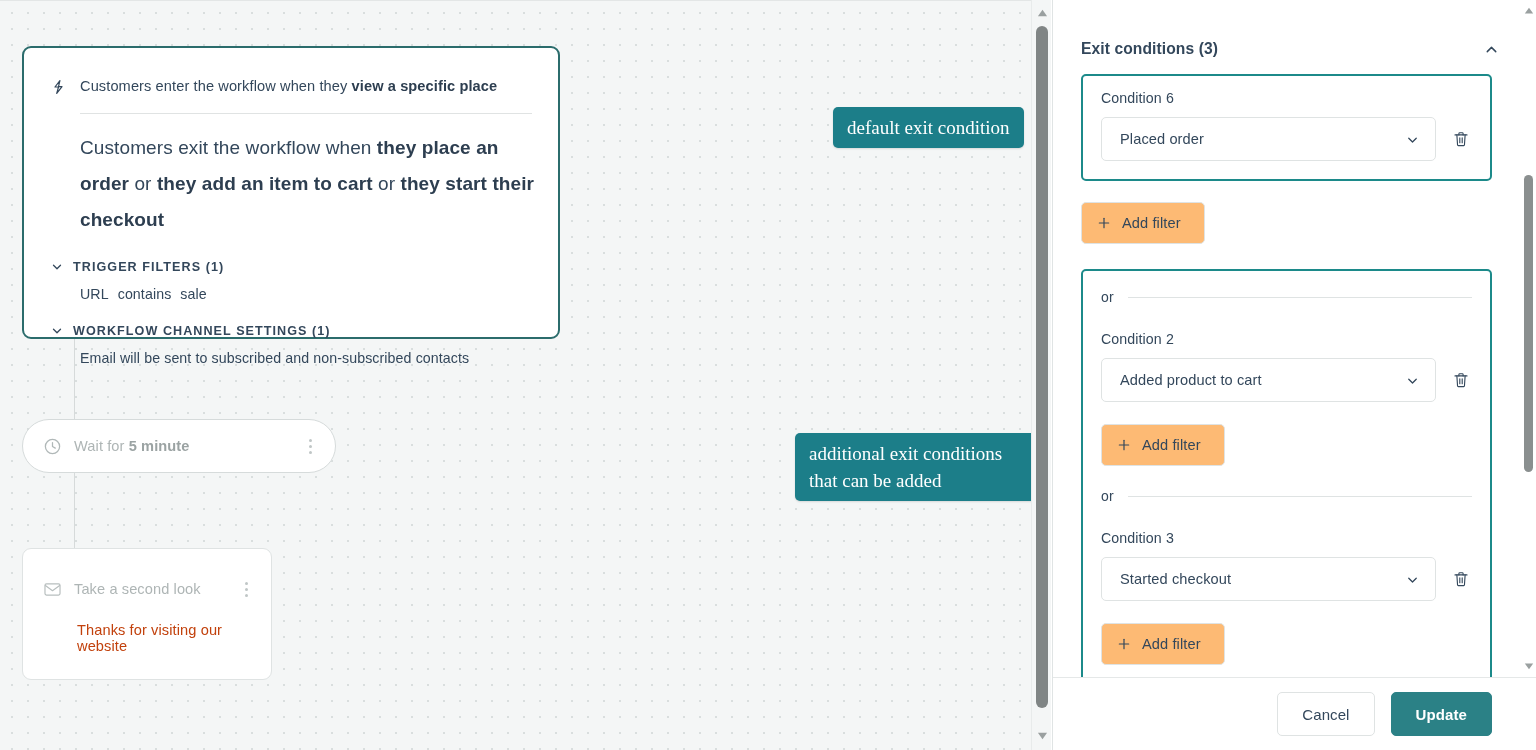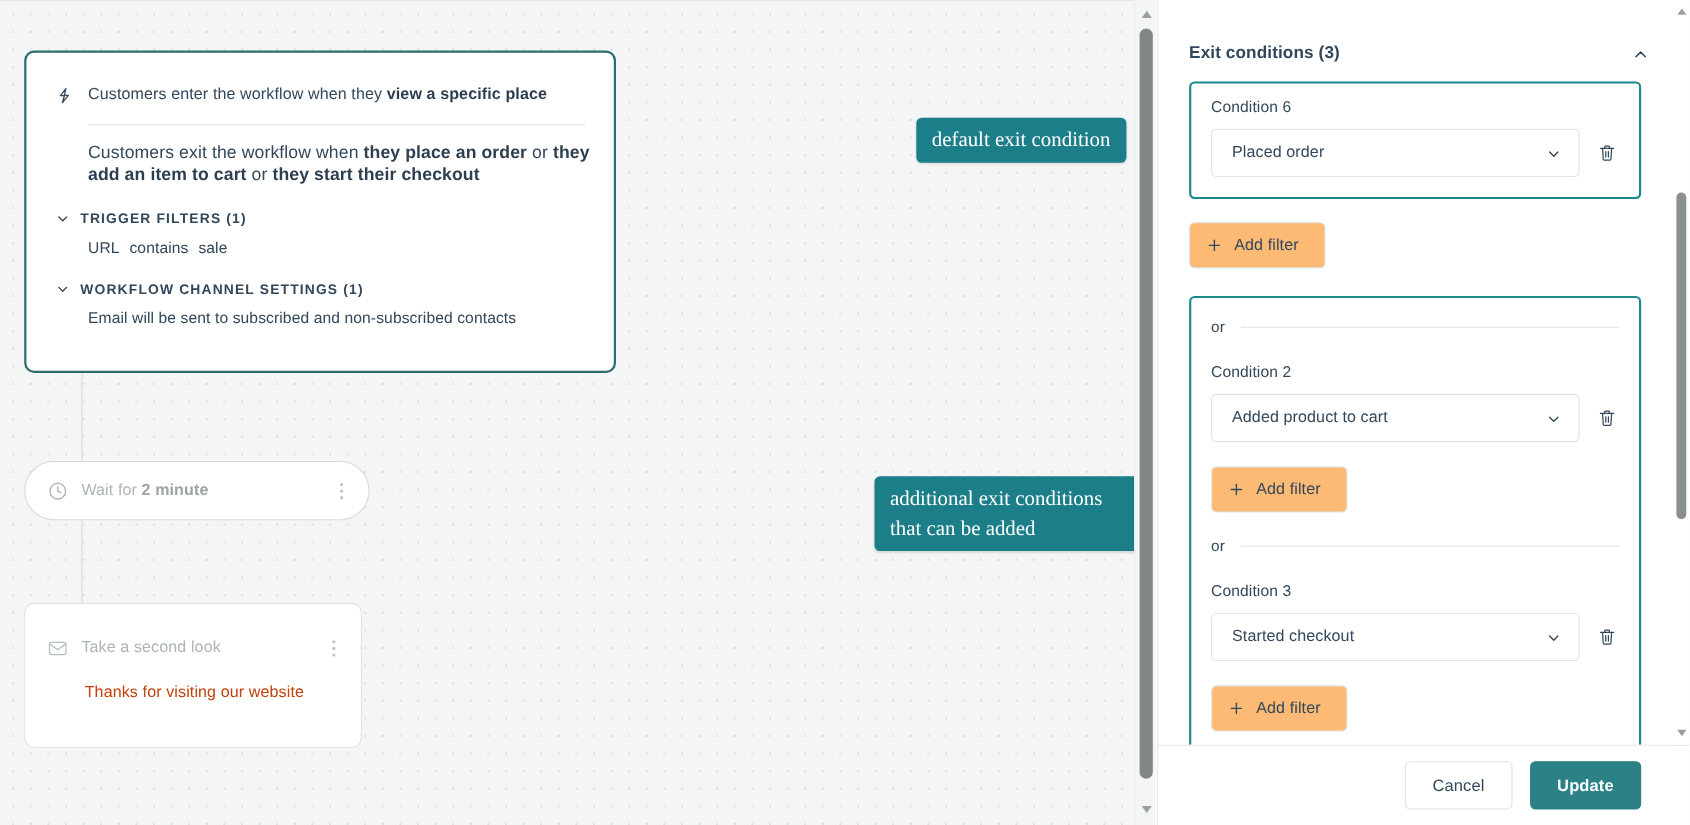--- a/index.html
+++ b/index.html
@@ -71,22 +71,22 @@
   .trig-enter-text b { font-weight: 700; color: #2d3e50; }
 
   .trig-divider {
     height: 1px;
     background: #e0e3e3;
     margin: 16px 0 0 30px;
   }
 
   .trig-exit-text {
     margin: 16px 0 0 30px;
-    font-size: 16px;
-    line-height: 20px;
+    font-size: 19px;
+    line-height: 36px;
     color: #33475b;
     width: 468px;
     letter-spacing: .1px;
   }
   .trig-exit-text b { font-weight: 700; color: #2d3e50; }
 
   .sect-head {
     display: flex;
     align-items: center;
     gap: 9px;
@@ -140,21 +140,21 @@
     display: flex; flex-direction: column;
     align-items: center; justify-content: center; gap: 3px;
   }
   .kebab i { width: 3px; height: 3px; border-radius: 50%; background: #c0c6c6; display: block; }
 
   
   #email-node {
     position: absolute;
     left: 22px;
     top: 547px;
-    width: 307px;
+    width: 250px;
     height: 132px;
     background: #ffffff;
     border: 1px solid #dfe3e3;
     border-radius: 9px;
     padding: 30px 16px 0 20px;
   }
   #email-node .erow { display: flex; align-items: center; }
   #email-node .node-ico { color: #b8bfbf; margin-right: 12px; display:flex; }
   #email-node .email-sub {
     margin-left: 34px;
@@ -433,21 +433,21 @@
     </div>
 
     <div id="wait-node">
       <span class="node-ico">
         <svg viewBox="0 0 24 24" width="19" height="19" fill="none" stroke="currentColor" stroke-width="1.6" stroke-linecap="round" stroke-linejoin="round">
           <circle cx="12" cy="12" r="9"></circle>
             <polyline points="12 7 12 12 15.5 14"></polyline>
         </svg>
       </span>
       <span class="node-label">
-        <span>Wait for </span><b>2 minute</b>
+        <span>Wait for </span><b>5 minute</b>
       </span>
       <span class="kebab">
           <i></i>
           <i></i>
           <i></i>
         </span>
     </div>
 
     <div id="email-node">
       <div class="erow">

